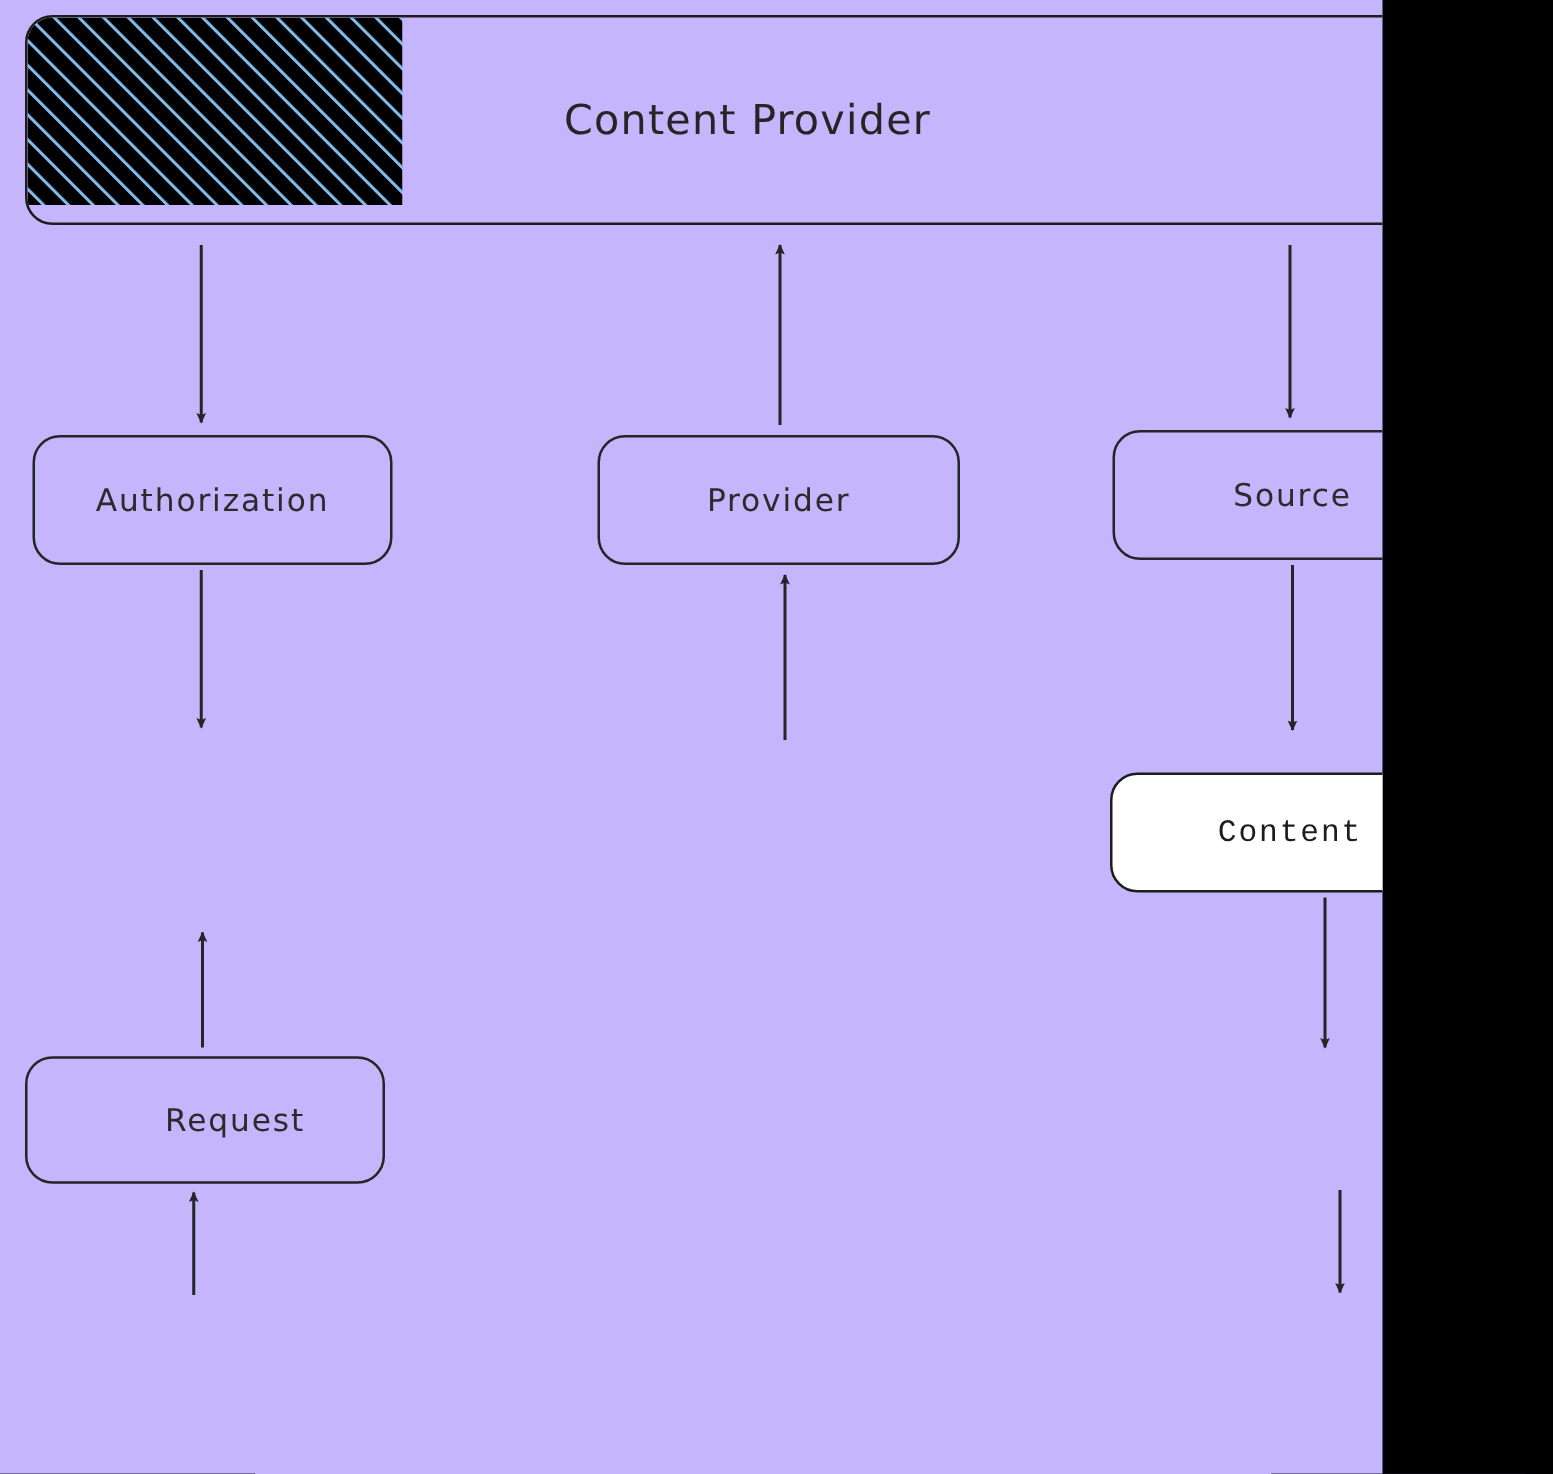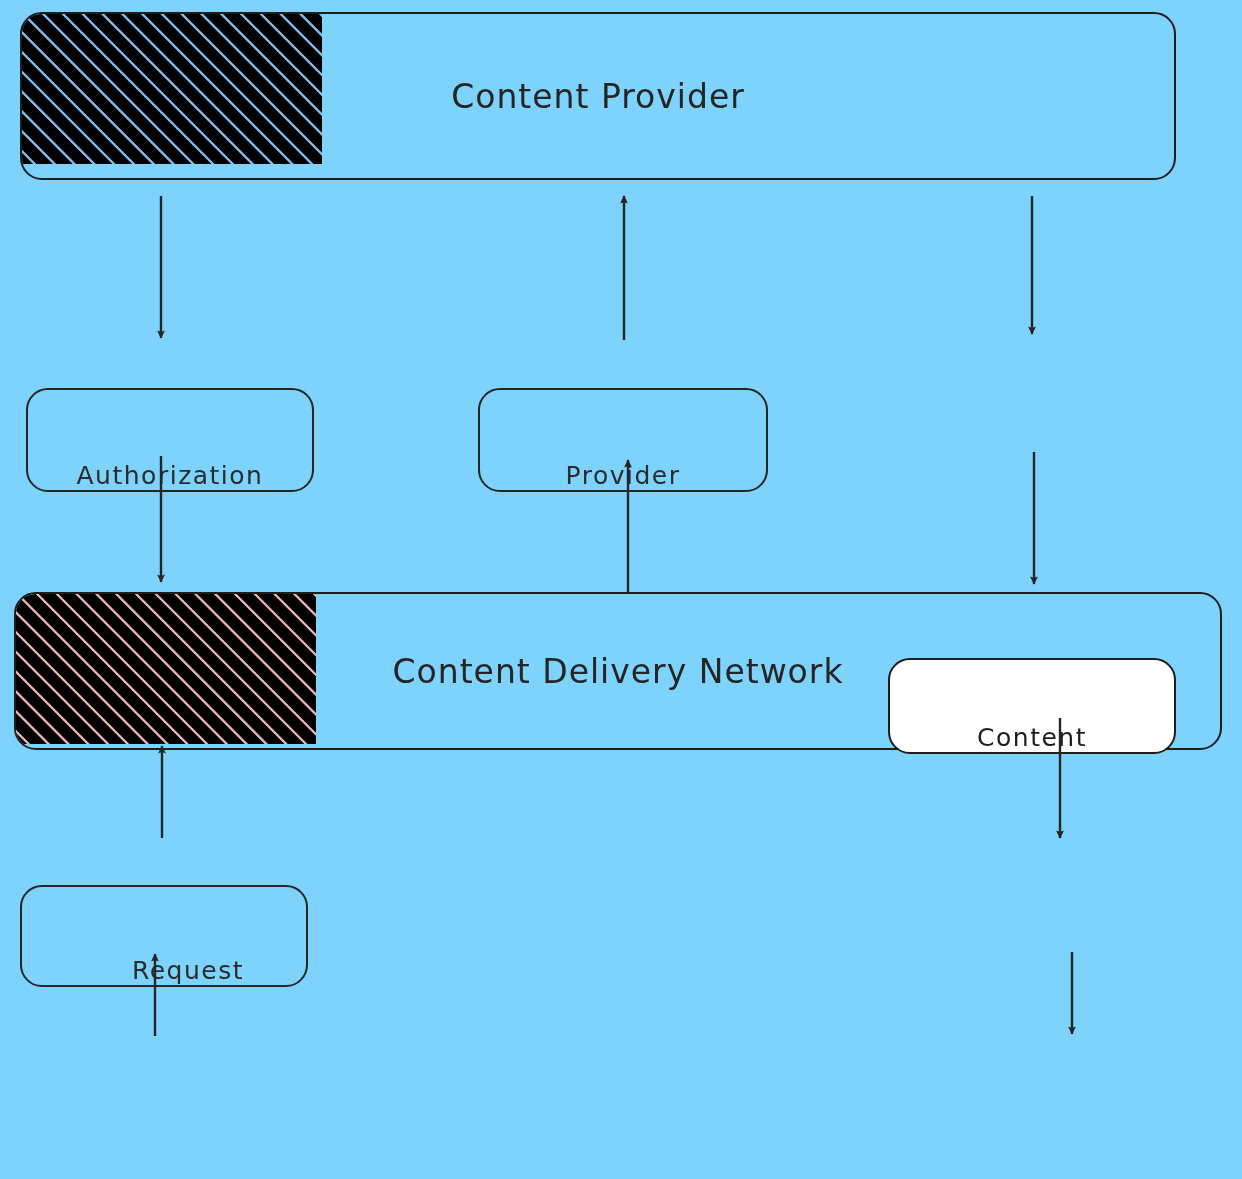--- a/index.html
+++ b/index.html
@@ -5,23 +5,23 @@
   html, body {
     margin: 0;
     padding: 0;
     background: #000000;
   }
   body {
     font-family: "DejaVu Sans", sans-serif;
   }
   #canvas {
     position: relative;
-    width: 1242px;
+    width: 1106px;
     height: 1179px;
-    background: #7dd3fc;
+    background: #c4b5fd;
     overflow: hidden;
   }
 
   
   .band {
     position: absolute;
     box-sizing: border-box;
     border-radius: 22px;
     border: 2px solid #1d1d1d;
     overflow: hidden;
@@ -65,38 +65,38 @@
   }
 
   
   .node {
     position: absolute;
     box-sizing: border-box;
     border: 2px solid #252525;
     border-radius: 22px;
     background: transparent;
     display: flex;
-    align-items: flex-end;
+    align-items: center;
     justify-content: center;
-    margin-top: 40px;
   }
   .node .node-label {
     font-family: "DejaVu Sans", sans-serif;
     font-size: 25px;
     letter-spacing: 1.5px;
     color: #2b2b2b;
     white-space: nowrap;
   }
   .node.filled {
     background: #ffffff;
     border-color: #1d1d1d;
     z-index: 3;
   }
   .node.filled .node-label {
     color: #1d1d1d;
+    font-family: Liberation Mono, monospace;
   }
 
   #node-authorization { left: 26px;  top: 348px;  width: 288px; height: 104px; }
   #node-reporting     { left: 478px; top: 348px;  width: 290px; height: 104px; }
   #node-source        { left: 890px; top: 344px;  width: 288px; height: 104px; }
   #node-content       { left: 888px; top: 618px;  width: 288px; height: 96px;  }
   #node-request       { left: 20px;  top: 845px;  width: 288px; height: 102px; padding-left: 48px; }
   #node-deliver       { left: 932px; top: 846px;  width: 288px; height: 100px; }
 
   
@@ -144,39 +144,33 @@
   <div class="band" id="band-provider">
     <svg class="hatch">
       <rect width="100%" height="100%" fill="url(#hatch-blue)"></rect>
     </svg>
     <div class="band-label">Content Provider</div>
     <svg class="hatch-over">
       <rect width="100%" height="100%" fill="url(#hatch-blue-over)"></rect>
     </svg>
   </div>
 
-  <div class="band" id="band-cdn">
-    <svg class="hatch">
-      <rect width="100%" height="100%" fill="url(#hatch-pink)"></rect>
-    </svg>
-    <div class="band-label">Content Delivery Network</div>
-    <svg class="hatch-over">
-      <rect width="100%" height="100%" fill="url(#hatch-pink-over)"></rect>
-    </svg>
-  </div>
 
 
   <div class="node" id="node-authorization">
     <span class="node-label">Authorization</span>
   </div>
 
   <div class="node" id="node-reporting">
     <span class="node-label">Provider</span>
   </div>
 
+  <div class="node" id="node-source">
+    <span class="node-label">Source</span>
+  </div>
 
   <div class="node filled" id="node-content">
     <span class="node-label">Content</span>
   </div>
 
   <div class="node" id="node-request">
     <span class="node-label">Request</span>
   </div>
 
 

